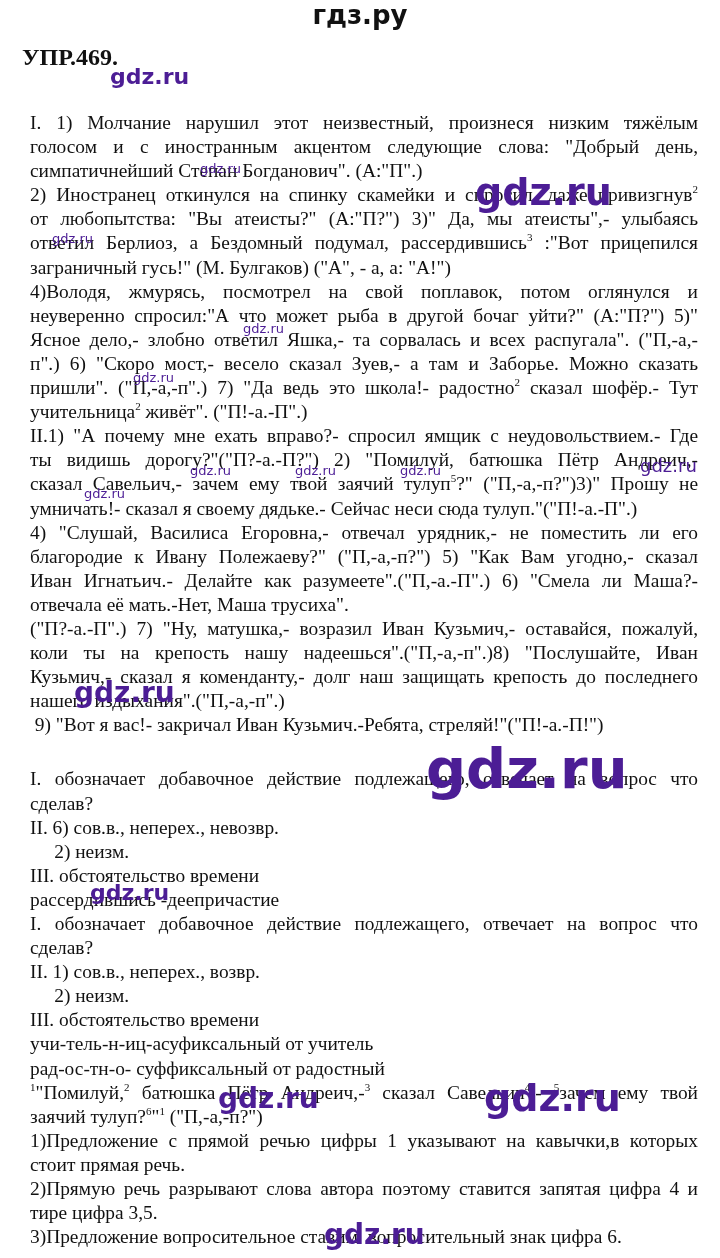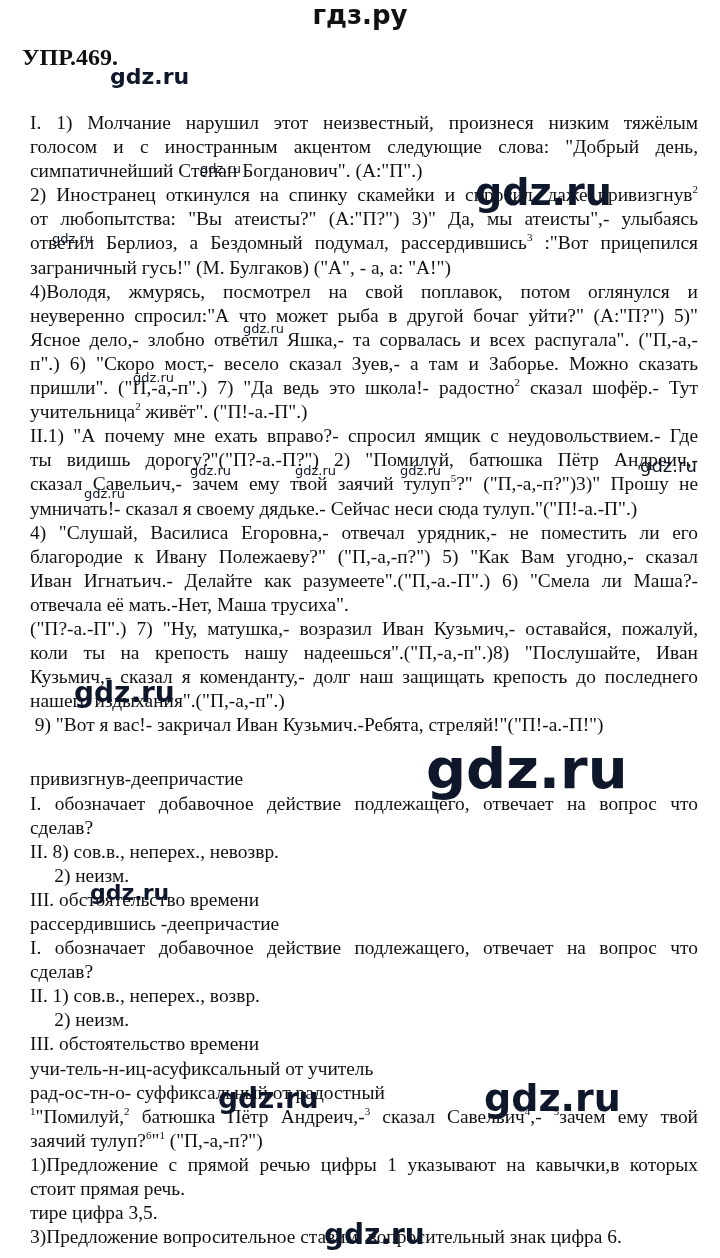--- a/index.html
+++ b/index.html
@@ -13,21 +13,21 @@
     font-family: "Liberation Serif", serif; font-weight: bold; font-size: 24px;
   }
   .doc {
     position: absolute; left: 22px; top: 111px; width: 676px;
     font-family: "Liberation Serif", serif; font-size: 19.4px; line-height: 24.1px;
   }
   .line { display: block; white-space: pre; height: 24.1px; margin-left: 8px; }
   .j { text-align: justify; text-align-last: justify; white-space: normal; }
   sup { font-size: 11px; line-height: 0; vertical-align: 8px; }
   .wm {
-    position: absolute; font-family: "DejaVu Sans", sans-serif; font-weight: bold; color: #0f172a;
+    position: absolute; font-family: "DejaVu Sans", sans-serif; font-weight: bold; color: #4c1d95;
   }
   .wm.s { font-size: 13px; font-weight: normal; }
   .wm.m { font-size: 22px; }
   .wm.l { font-size: 38px; }
   .wm.xl { font-size: 56px; }
 </style>
 </head>
 <body>
 
 <div class="header-wm">гдз.ру</div>
@@ -54,38 +54,38 @@
   <span class="line j">4) "Слушай, Василиса Егоровна,- отвечал урядник,- не  поместить ли  его</span>
   <span class="line j">благородие к Ивану Полежаеву?" ("П,-а,-п?") 5) "Как Вам угодно,- сказал</span>
   <span class="line j">Иван Игнатьич.- Делайте как разумеете".("П,-а.-П".) 6) "Смела ли Маша?-</span>
   <span class="line">отвечала её мать.-Нет, Маша трусиха".</span>
   <span class="line j">("П?-а.-П".) 7) "Ну, матушка,- возразил Иван Кузьмич,- оставайся, пожалуй,</span>
   <span class="line j">коли ты на крепость нашу надеешься".("П,-а,-п".)8) "Послушайте, Иван</span>
   <span class="line j">Кузьмич,- сказал я коменданту,- долг наш защищать крепость до последнего</span>
   <span class="line">нашего издыхания".("П,-а,-п".)</span>
   <span class="line"> 9) "Вот я вас!- закричал Иван Кузьмич.-Ребята, стреляй!"("П!-а.-П!")</span>
   <span class="line" style="height:30px"></span>
-  <span class="line">привизгнув-деепричастие</span>
   <span class="line j">I. обозначает добавочное действие подлежащего, отвечает на вопрос что</span>
   <span class="line">сделав?</span>
-  <span class="line">II. 8) сов.в., неперех., невозвр.</span>
+  <span class="line">II. 6) сов.в., неперех., невозвр.</span>
   <span class="line">     2) неизм.</span>
   <span class="line">III. обстоятельство времени</span>
   <span class="line">рассердившись -деепричастие</span>
   <span class="line j">I. обозначает добавочное действие подлежащего, отвечает на вопрос что</span>
   <span class="line">сделав?</span>
   <span class="line">II. 1) сов.в., неперех., возвр.</span>
   <span class="line">     2) неизм.</span>
   <span class="line">III. обстоятельство времени</span>
   <span class="line">учи-тель-н-иц-асуфиксальный от учитель</span>
   <span class="line">рад-ос-тн-о- суффиксальный от радостный</span>
   <span class="line j"><sup>1</sup><span>"Помилуй,</span><sup>2</sup><span> батюшка Пётр Андреич,-</span><sup>3</sup><span> сказал Савельич</span><sup>4</sup><span>,- </span><sup>5</sup><span>зачем ему твой</span></span>
   <span class="line"><span>заячий тулуп?</span><sup>6</sup><span>"</span><sup>1</sup><span> ("П,-а,-п?")</span></span>
   <span class="line j">1)Предложение с прямой речью цифры 1 указывают на кавычки,в которых</span>
   <span class="line">стоит прямая речь.</span>
+  <span class="line j">2)Прямую речь разрывают слова автора поэтому ставится запятая цифра 4 и</span>
   <span class="line">тире цифра 3,5.</span>
   <span class="line">3)Предложение вопросительное ставим  вопросительный знак цифра 6.</span>
 
 </div>
 
 <div class="wm m" style="left:110px;top:64px">gdz.ru</div>
 <div class="wm s" style="left:200px;top:161px">gdz.ru</div>
 <div class="wm l" style="left:475px;top:170px">gdz.ru</div>
 <div class="wm s" style="left:52px;top:231px">gdz.ru</div>
 <div class="wm s" style="left:243px;top:321px">gdz.ru</div>

